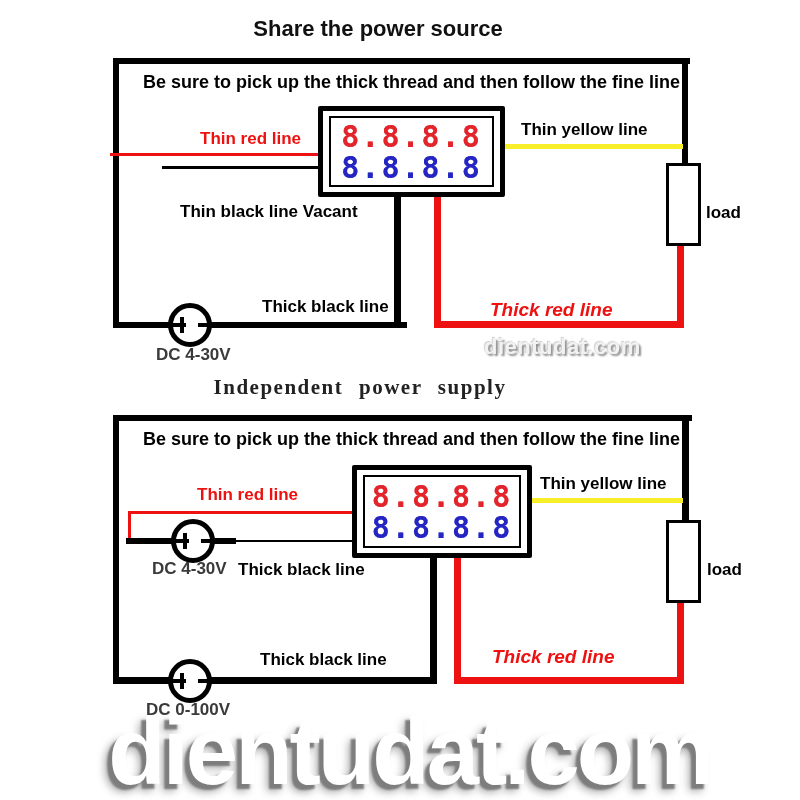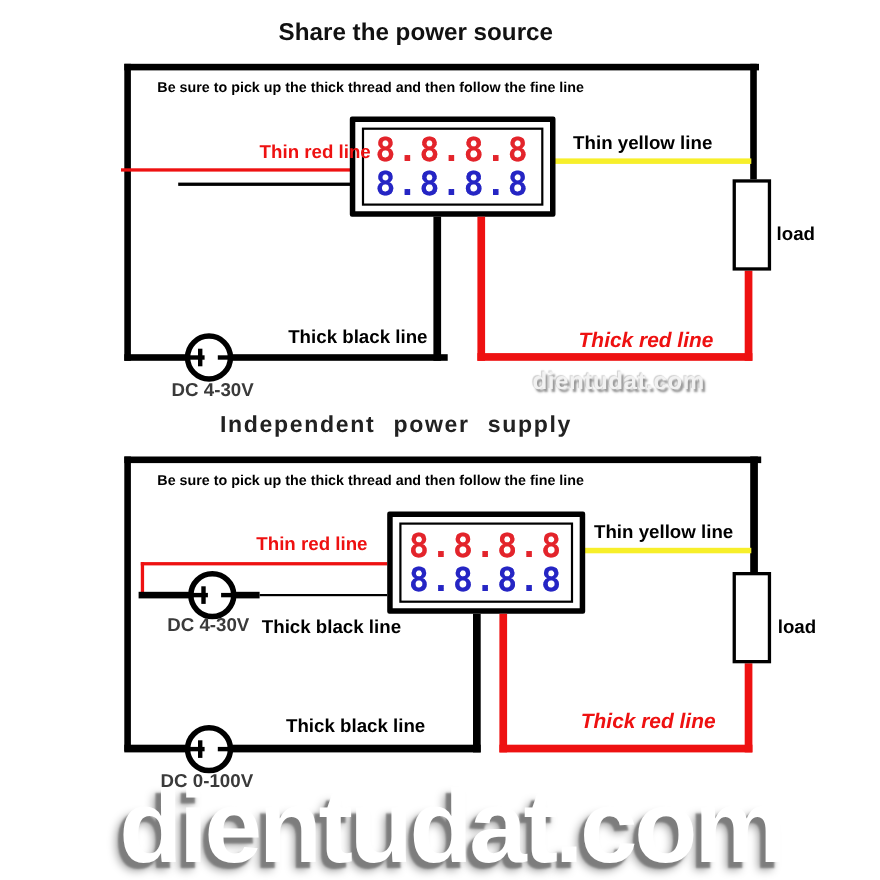--- a/index.html
+++ b/index.html
@@ -2,26 +2,26 @@
 <html style="--red: #ee1111; --yellow: #f7ef2a; --digit_red: #e3242b; --digit_blue: #2525c4; --gray_label: #3a3a3a;"><head>
 <meta charset="utf-8">
 <style>
   html,body { margin:0; padding:0; background:#fff; }
   .canvas { position:relative; width:800px; height:800px; background:#fff; overflow:hidden;
             font-family:"Liberation Sans", sans-serif; }
   .wire { position:absolute; background:#000; }
   .wire.red { background:var(--red); }
   .wire.yellow { background:var(--yellow); }
   .lbl { position:absolute; font-weight:bold; font-size:17px; color:#000; white-space:nowrap; }
-  .lbl.red { color:var(--red);margin-left:36px; }
+  .lbl.red { color:var(--red); }
   .lbl.big { font-size:19px;font-style:italic; }
   .lbl.plain { font-weight:bold; color:var(--gray_label); }
   .title { position:absolute; font-weight:bold; font-size:22px; color:#111; text-align:center; white-space:nowrap; }
   .title.spaced { font-size:21px; letter-spacing:1.5px; word-spacing:9px; color:#222; }
-  .note { position:absolute; font-weight:bold; font-size:13px; color:#000; white-space:nowrap; }
+  .note { position:absolute; font-weight:bold; font-size:18px; color:#000; white-space:nowrap; }
   .screen { position:absolute; background:#fff; border:5px solid #000; border-radius:2px; }
   .screen-inner { position:absolute; left:6px; right:6px; top:5px; bottom:5px; border:2px solid #000;
                   display:flex; flex-direction:column; justify-content:center; align-items:center; }
   .digits { font-family:"DejaVu Sans Mono", monospace; font-weight:bold; font-size:30px;
             line-height:31px; letter-spacing:2px; }
   .digits.dred  { color:var(--digit_red); }
   .digits.dblue { color:var(--digit_blue); }
   @supports ((-webkit-background-clip: text) or (background-clip: text)) {
     .digits { -webkit-background-clip:text; background-clip:text; color:transparent; }
     .digits.dred {
@@ -80,28 +80,29 @@
   <div class="load" style="left:666px; top:163px;"></div>
 
   <div class="psym" style="left:168px; top:303px;">
     <span class="h-left"></span>
     <span class="v-plus"></span>
     <span class="h-right"></span>
   </div>
 
   <div class="lbl red" style="left:200px; top:129px;">Thin red line</div>
   <div class="lbl" style="left:521px; top:120px;">Thin yellow line</div>
+  <div class="lbl" style="left:180px; top:202px;">Thin black line Vacant</div>
   <div class="lbl" style="left:262px; top:297px;">Thick black line</div>
   <div class="lbl red big" style="left:490px; top:299px;">Thick red line</div>
   <div class="lbl" style="left:706px; top:203px;">load</div>
   <div class="lbl plain" style="left:156px; top:345px;">DC 4-30V</div>
 
   <div class="wm-mid" style="left:484px; top:334px;">dientudat.com</div>
 
-  <div class="title spaced" style="left:80px; top:375px; width:560px;">Independent power supply</div>
+  <div class="title spaced" style="left:80px; top:375px; width:560px;font-family:Liberation Serif, serif;">Independent power supply</div>
 
   <div class="wire" style="left:113px; top:415px; width:579px; height:6px;"></div>
   <div class="wire" style="left:113px; top:415px; width:6px;  height:268px;"></div>
   <div class="wire" style="left:682px; top:415px; width:7px;  height:108px;"></div>
   <div class="wire" style="left:113px; top:677px; width:324px; height:7px;"></div>
 
   <div class="note" style="left:143px; top:429px;">Be sure to pick up the thick thread and then follow the fine line</div>
 
   <div class="wire red" style="left:128px; top:511px; width:224px; height:3px;"></div>
   <div class="wire red" style="left:128px; top:511px; width:3px;  height:31px;"></div>

